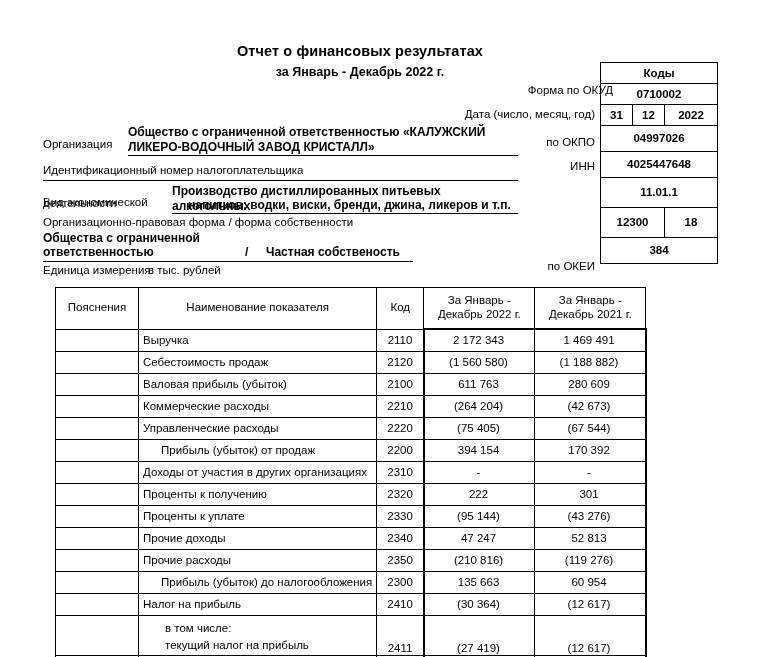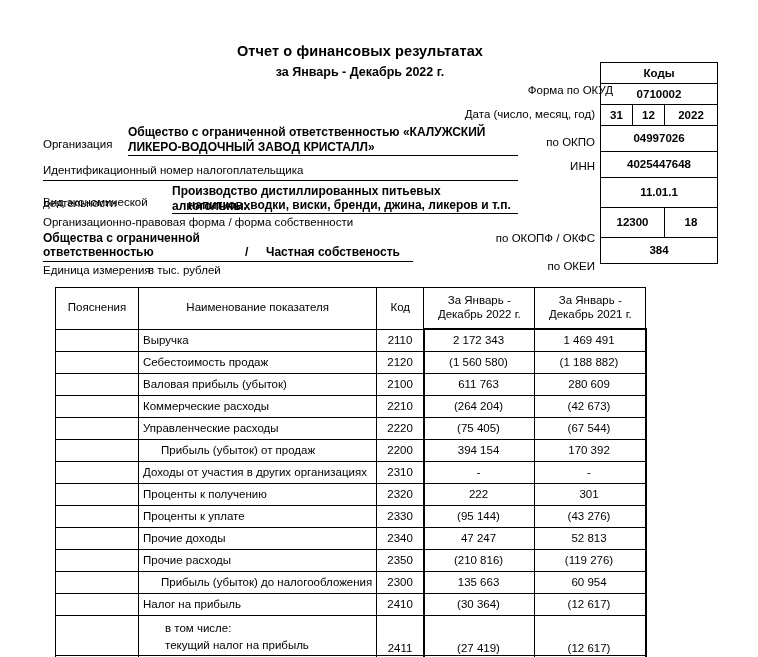--- a/index.html
+++ b/index.html
@@ -162,21 +162,20 @@
 
   <div class="title-block">
     <div class="doc-title">Отчет о финансовых результатах</div>
     <div class="doc-period">за Январь - Декабрь 2022 г.</div>
   </div>
 
   <div class="clabel" style="left:448px; top:84px; width:165px;">Форма по ОКУД</div>
   <div class="clabel" style="left:400px; top:108px; width:195px;">Дата (число, месяц, год)</div>
   <div class="clabel" style="left:430px; top:136px; width:165px;">по ОКПО</div>
   <div class="clabel" style="left:430px; top:160px; width:165px;">ИНН</div>
-  <div class="clabel" style="left:415px; top:232px; width:180px;">по ОКОПФ / ОКФС</div>
   <div class="clabel" style="left:430px; top:260px; width:165px;">по ОКЕИ</div>
 
   <table class="codes">
     <tbody>
         <tr>
       <td colspan="3">Коды</td>
     </tr>
     <tr>
       <td colspan="3">0710002</td>
     </tr>

